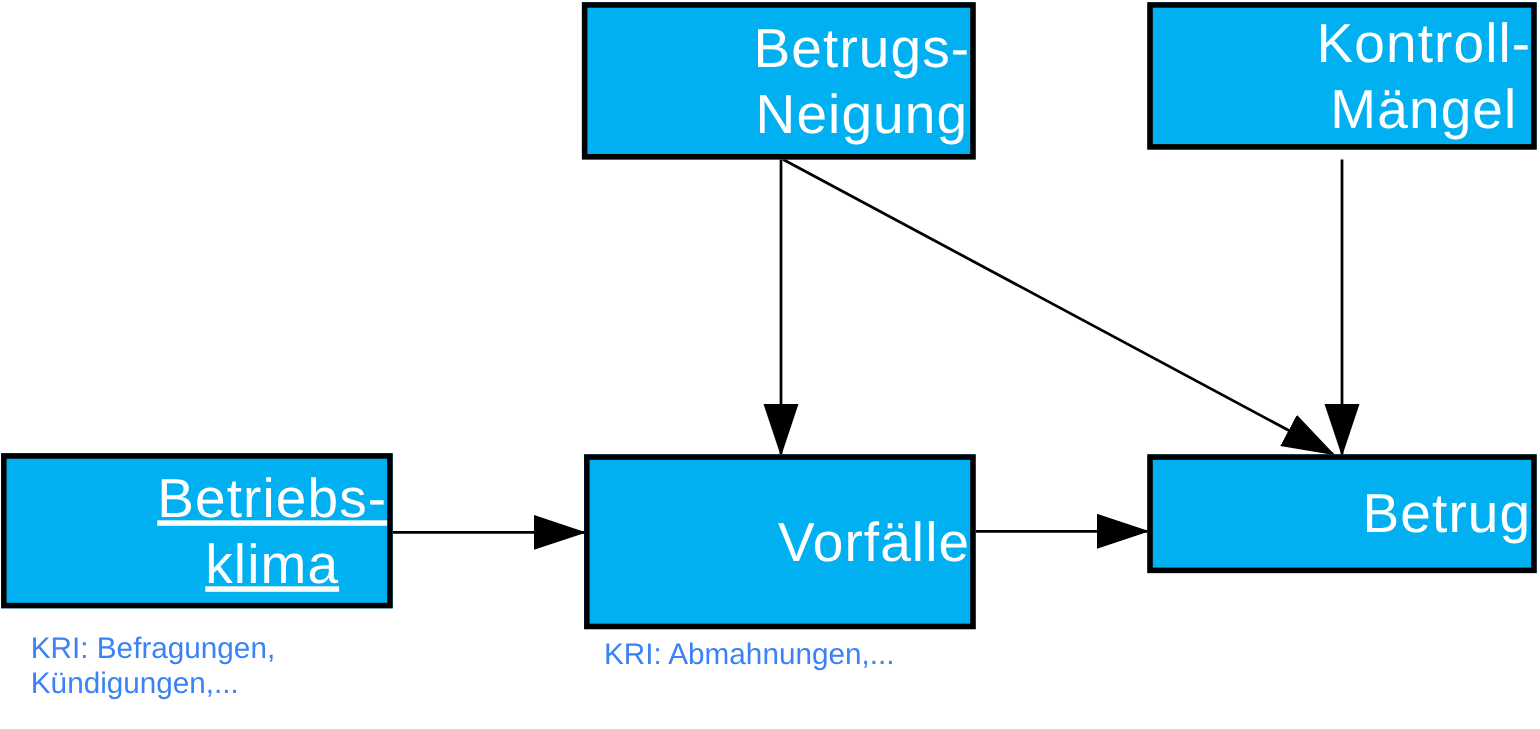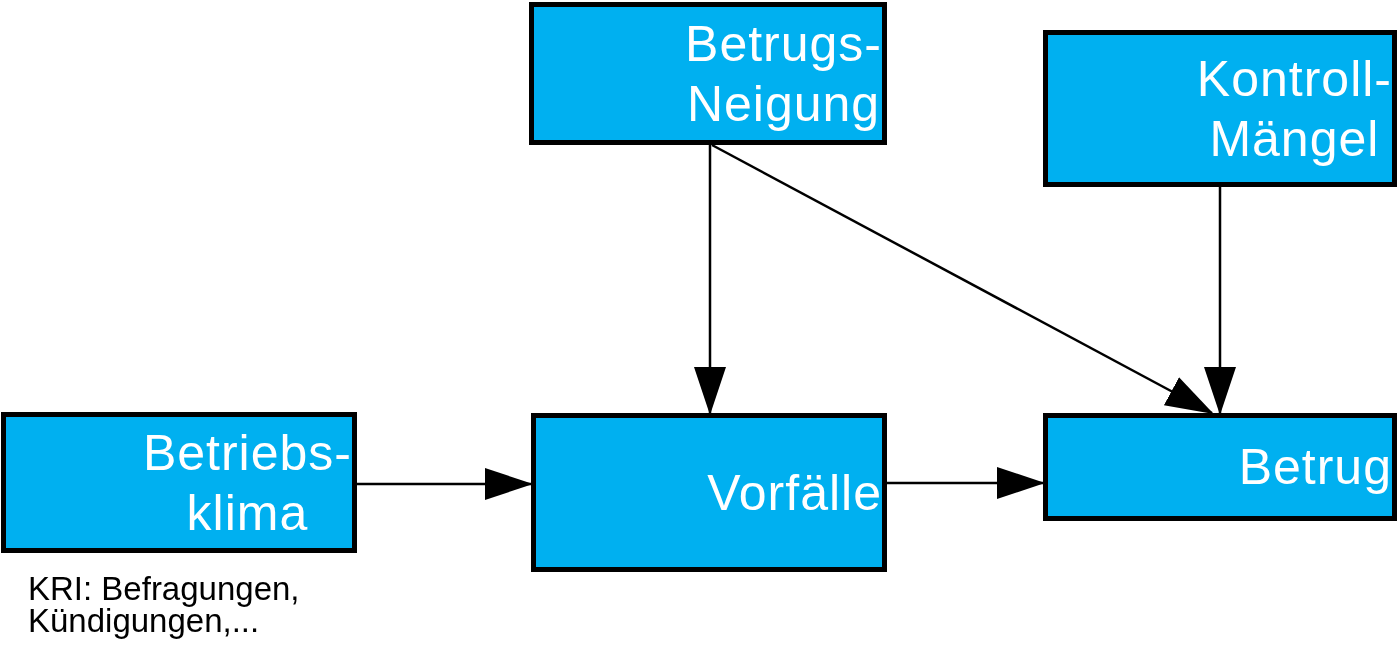--- a/index.html
+++ b/index.html
@@ -24,28 +24,28 @@
     display: flex;
     align-items: center;
     justify-content: flex-end;
     text-align: center;
     font-size: 50px;
     line-height: 60px;
     white-space: pre-line;
     letter-spacing: 1px;
   }
   .node-betrugs-neigung  { left: 529px; top: 2px;   width: 358px; height: 143px; }
-  .node-kontroll-maengel { left: 1043px; top: 2px;  width: 354px; height: 157px; margin-top: 28px; }
-  .node-betriebs-klima   { left: 1px;   top: 412px; width: 356px; height: 141px; }
+  .node-kontroll-maengel { left: 1043px; top: 2px;  width: 354px; height: 134px; }
+  .node-betriebs-klima   { left: 1px;   top: 412px; width: 356px; height: 141px; text-decoration: underline; }
   .node-vorfaelle        { left: 531px; top: 413px; width: 356px; height: 159px; }
   .node-betrug           { left: 1043px; top: 413px; width: 354px; height: 108px; }
   .annotation {
     position: absolute;
-    color: #000000;
-    font-size: 33px;
+    color: #3b82f6;
+    font-size: 27px;
     line-height: 32px;
     white-space: pre-line;
   }
   .annotation-betriebsklima { left: 28px;  top: 573px; }
   .annotation-vorfaelle     { left: 549px; top: 579px; }
   svg.edges {
     position: absolute;
     left: 0;
     top: 0;
     width: 1400px;
@@ -94,14 +94,15 @@
     <span>Vorfälle</span>
   </div>
 
   <div class="node node-betrug">
     <span>Betrug</span>
   </div>
 
   <div class="annotation annotation-betriebsklima">KRI: Befragungen,
 Kündigungen,...</div>
 
+  <div class="annotation annotation-vorfaelle">KRI: Abmahnungen,...</div>
 
 </div>
 
 </body></html>

